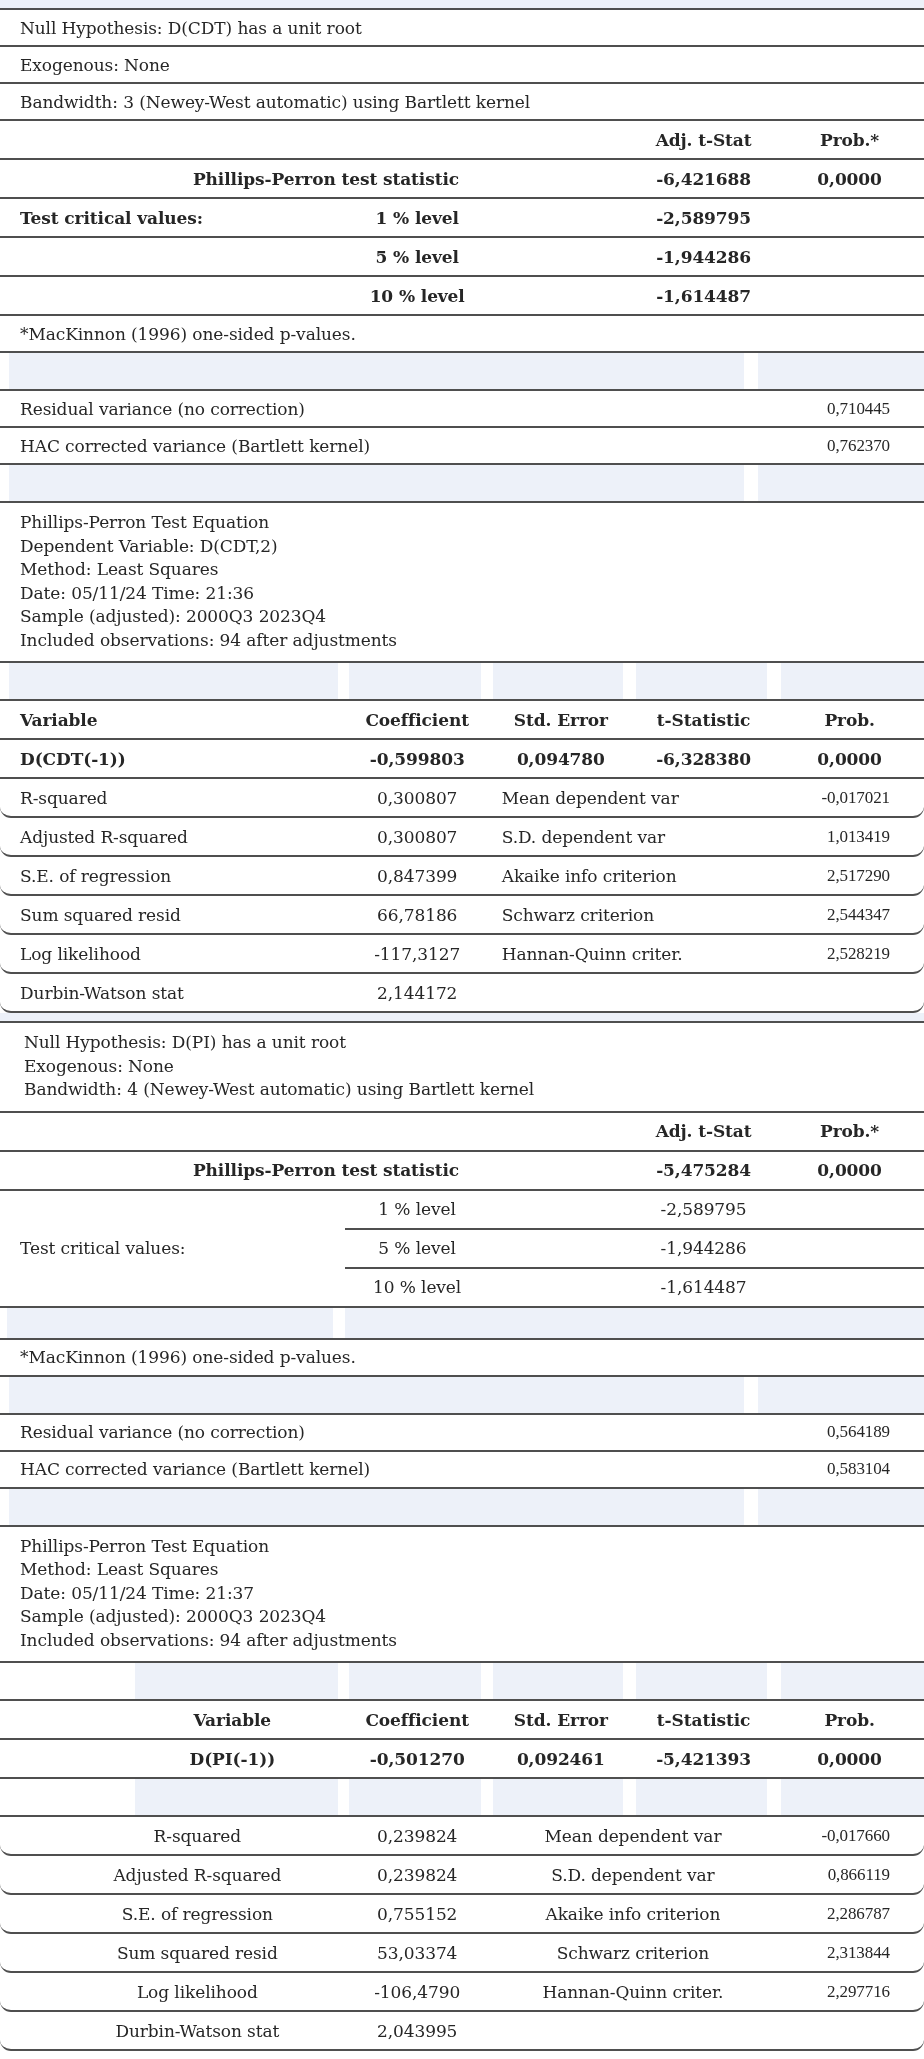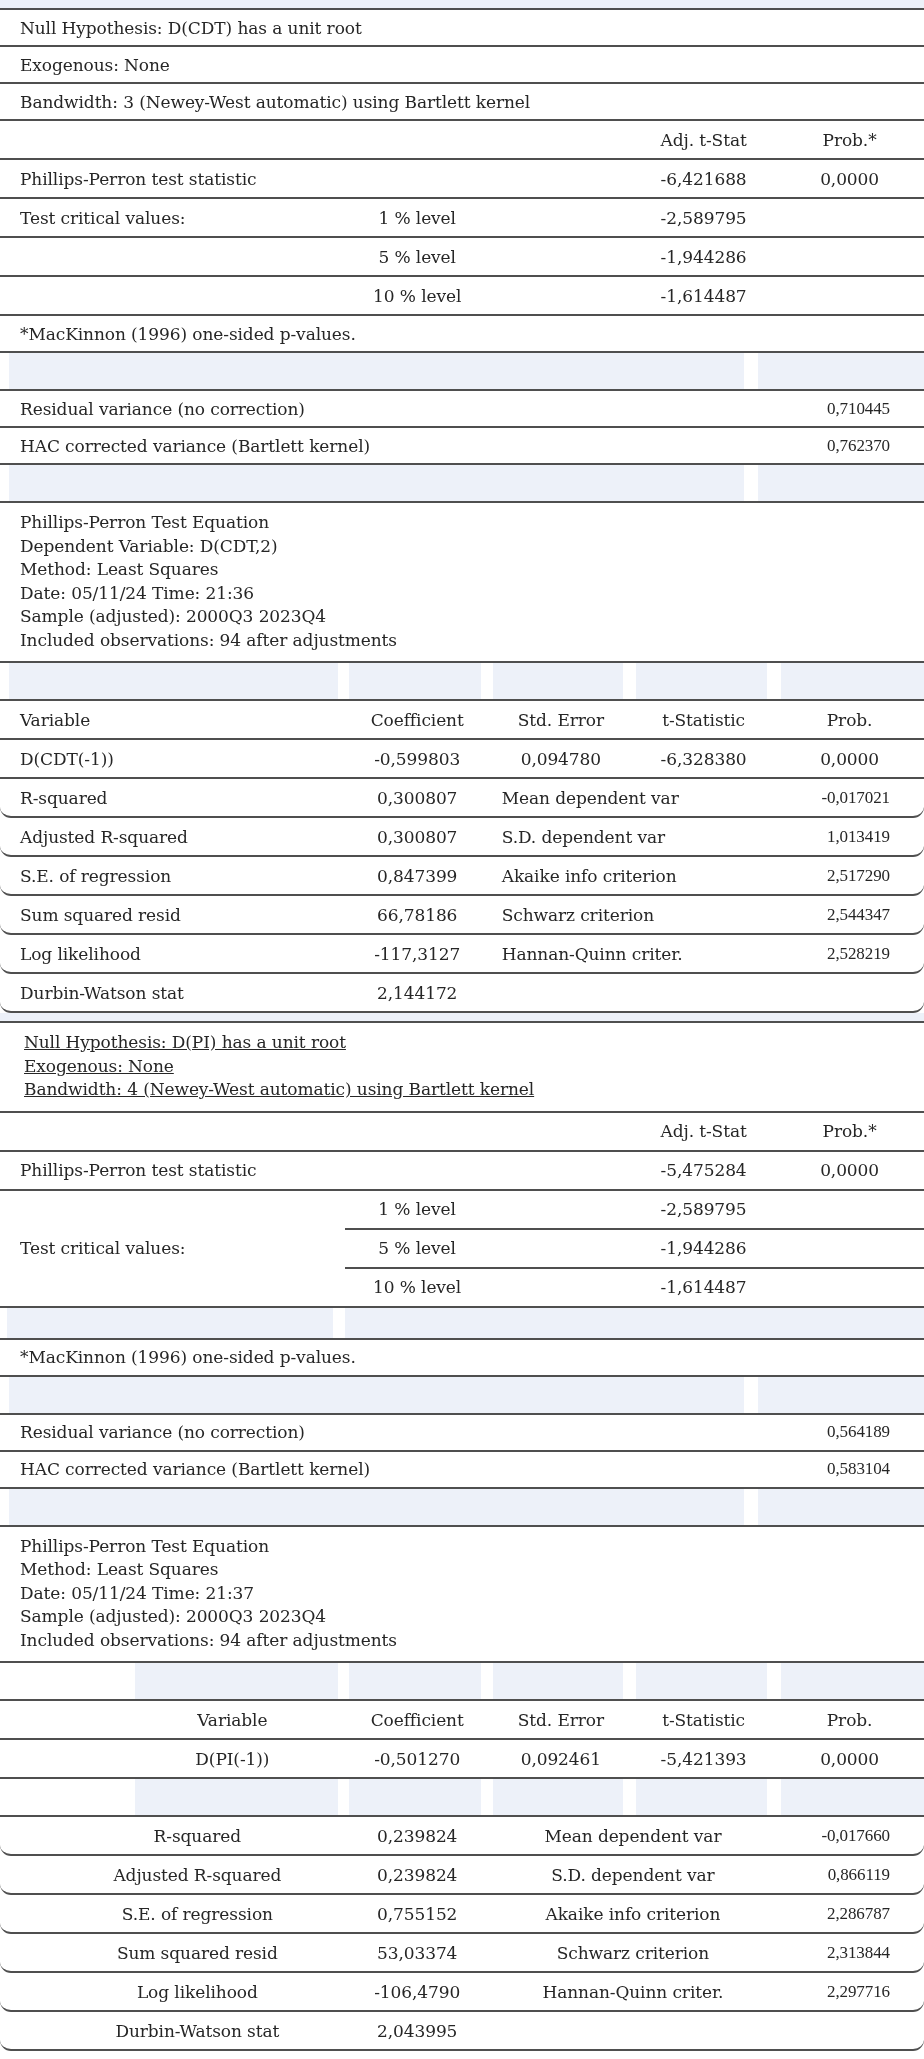--- a/index.html
+++ b/index.html
@@ -10,41 +10,41 @@
     color:#262626;
     letter-spacing:-0.1px;
   }
   .bb { border-bottom:2px solid #4f4f4f; }
   .tr { min-height:37px; display:flex; align-items:center; box-sizing:border-box; }
   .pl { padding-left:20px; box-sizing:border-box; }
   .pl2 { padding-left:12px; box-sizing:border-box; }
   .ctr { text-align:center; }
   .rt { text-align:right; padding-right:34px; box-sizing:border-box;font-family:Liberation Serif, serif; }
   
-  .g5 { display:grid; grid-template-columns:37.3% 15.7% 15.4% 15.5% 16.1%; align-items:center; min-height:37px; }
-  .span3 { grid-column:1 / span 3; }
+  .g5 { display:grid; grid-template-columns:37.3% 15.7% 15.4% 15.5% 16.1%; align-items:center; min-height:37px;font-weight:bold; }
+  .span3 { grid-column:1 / span 3;text-align:center; }
   
   .gstat { display:grid; grid-template-columns:37.3% 15.7% 31% 16%; align-items:center; min-height:37px;border-radius:11px; }
   
   .fillrow { display:flex; height:36px; }
   .fillrow .cell { background:#edf1f9; height:100%; }
   .c5a .c1 { margin-left:1%;    width:35.6%; }
   .c5b .c1 { margin-left:14.6%; width:22%;   }
   .c5a .c2, .c5b .c2 { margin-left:1.2%; width:14.3%; }
   .c5a .c3, .c5b .c3 { margin-left:1.3%; width:14%;   }
   .c5a .c4, .c5b .c4 { margin-left:1.4%; width:14.2%; }
   .c5a .c5, .c5b .c5 { margin-left:1.5%; width:15.5%; }
   .c2w .c1 { margin-left:1%;   width:79.5%; }
   .c2w .c2 { margin-left:1.5%; width:18%;   }
   .cwide { height:30px; }
   .cwide .c1 { margin-left:0.8%; width:35.2%; }
   .cwide .c2 { margin-left:1.3%; width:62.7%; }
   .strip { background:#edf1f9; height:8px; }
   .eqinfo { padding:8px 12px 9px 20px; line-height:23.5px; }
-  .eqinfo.indent { padding-left:24px;text-decoration:underline; }
+  .eqinfo.indent { padding-left:24px; }
   
   .critB { display:flex; align-items:stretch; }
   .critB .lbl { width:37.3%; display:flex; align-items:center; padding-left:20px; box-sizing:border-box; }
   .critB .rgt { width:62.7%; }
   .critB .crow { display:grid; grid-template-columns:25% 24.6% 24.7% 25.7%; align-items:center; min-height:37px; }
   
   .ctrA { text-align:center; padding-left:120px; box-sizing:border-box; }
   .ctrS { text-align:center; padding-left:50px; box-sizing:border-box; }
 </style>
 </head>

